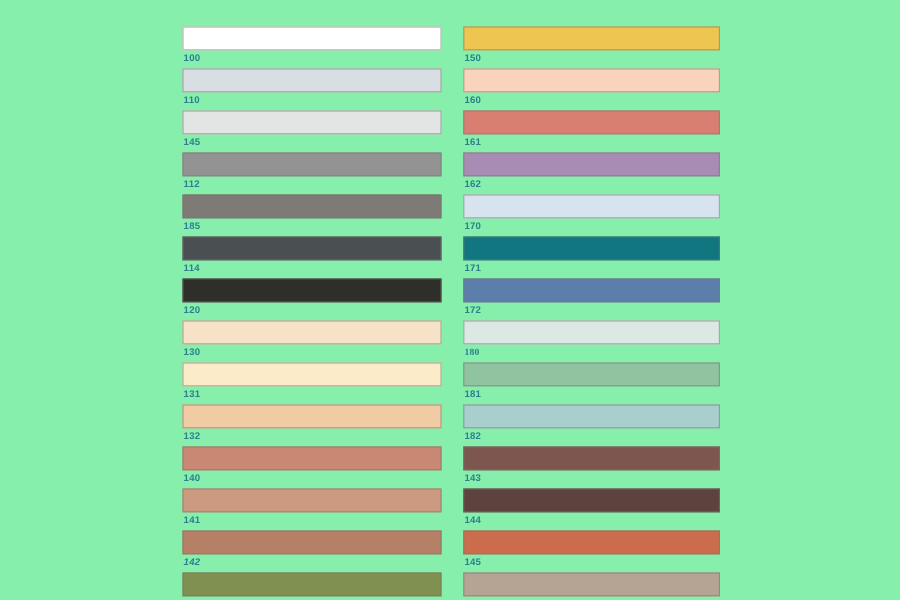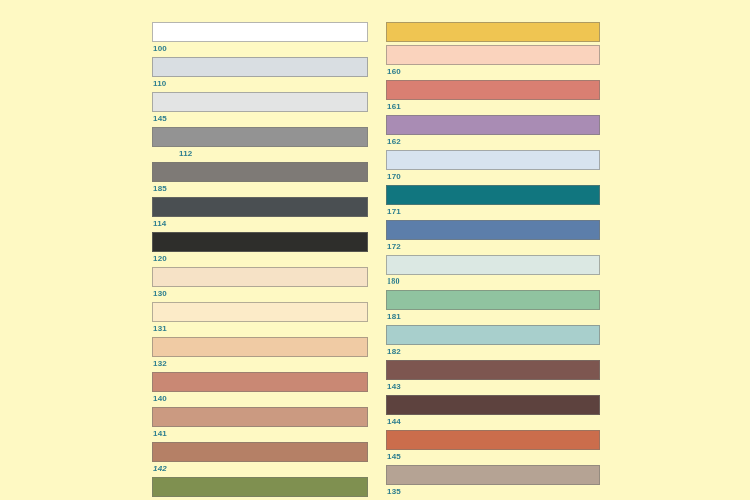--- a/index.html
+++ b/index.html
@@ -43,37 +43,37 @@
     font-weight: bold;
     letter-spacing: 0.2px;
     padding-top: 1px;
     padding-left: 1px;
     height: 11px;
   }
 </style>
 </head>
 <body>
 
-<div id="board" style="background: #fef9c3;">
+<div id="board" style="background: #86efac;">
   <div class="column" id="col-left">
       <div class="swatch-row">
         <div class="swatch-chip" style="background: rgb(255, 255, 255); border-color: rgba(120, 120, 110, 0.55);"></div>
         <div class="swatch-label" style="color: rgb(45, 126, 143);">100</div>
       </div>
       <div class="swatch-row">
         <div class="swatch-chip" style="background: rgb(217, 222, 226); border-color: rgba(120, 120, 110, 0.55);"></div>
         <div class="swatch-label" style="color: rgb(45, 126, 143);">110</div>
       </div>
       <div class="swatch-row">
         <div class="swatch-chip" style="background: rgb(227, 228, 228); border-color: rgba(120, 120, 110, 0.55);"></div>
         <div class="swatch-label" style="color: rgb(45, 126, 143);">145</div>
       </div>
       <div class="swatch-row">
         <div class="swatch-chip" style="background: rgb(147, 147, 147); border-color: rgba(120, 120, 110, 0.55);"></div>
-        <div class="swatch-label" style="color: rgb(45, 126, 143); margin-left: 26px;">112</div>
+        <div class="swatch-label" style="color: rgb(45, 126, 143);">112</div>
       </div>
       <div class="swatch-row">
         <div class="swatch-chip" style="background: rgb(126, 122, 118); border-color: rgba(120, 120, 110, 0.55);"></div>
         <div class="swatch-label" style="color: rgb(45, 126, 143);">185</div>
       </div>
       <div class="swatch-row">
         <div class="swatch-chip" style="background: rgb(74, 79, 82); border-color: rgba(120, 120, 110, 0.55);"></div>
         <div class="swatch-label" style="color: rgb(45, 126, 143);">114</div>
       </div>
       <div class="swatch-row">
@@ -105,20 +105,21 @@
         <div class="swatch-label" style="color: rgb(45, 126, 143); font-style: italic;">142</div>
       </div>
       <div class="swatch-row">
         <div class="swatch-chip" style="background: rgb(127, 144, 80); border-color: rgba(120, 120, 110, 0.55);"></div>
         <div class="swatch-label" style="color: rgb(45, 126, 143);">260</div>
       </div>
     </div>
   <div class="column" id="col-right">
       <div class="swatch-row">
         <div class="swatch-chip" style="background: rgb(239, 197, 82); border-color: rgba(120, 120, 110, 0.55);"></div>
+        <div class="swatch-label" style="color: rgb(45, 126, 143);">150</div>
       </div>
       <div class="swatch-row">
         <div class="swatch-chip" style="background: rgb(250, 211, 189); border-color: rgba(120, 120, 110, 0.55);"></div>
         <div class="swatch-label" style="color: rgb(45, 126, 143);">160</div>
       </div>
       <div class="swatch-row">
         <div class="swatch-chip" style="background: rgb(217, 127, 114); border-color: rgba(120, 120, 110, 0.55);"></div>
         <div class="swatch-label" style="color: rgb(45, 126, 143);">161</div>
       </div>
       <div class="swatch-row">

